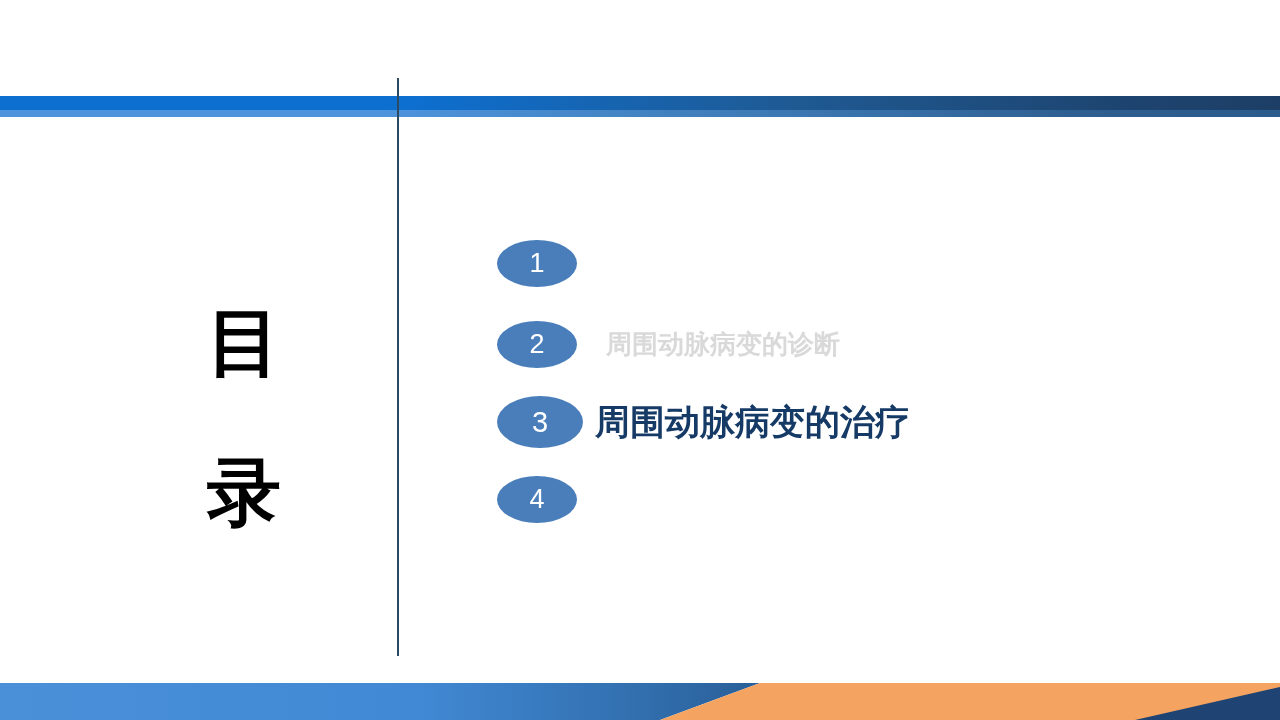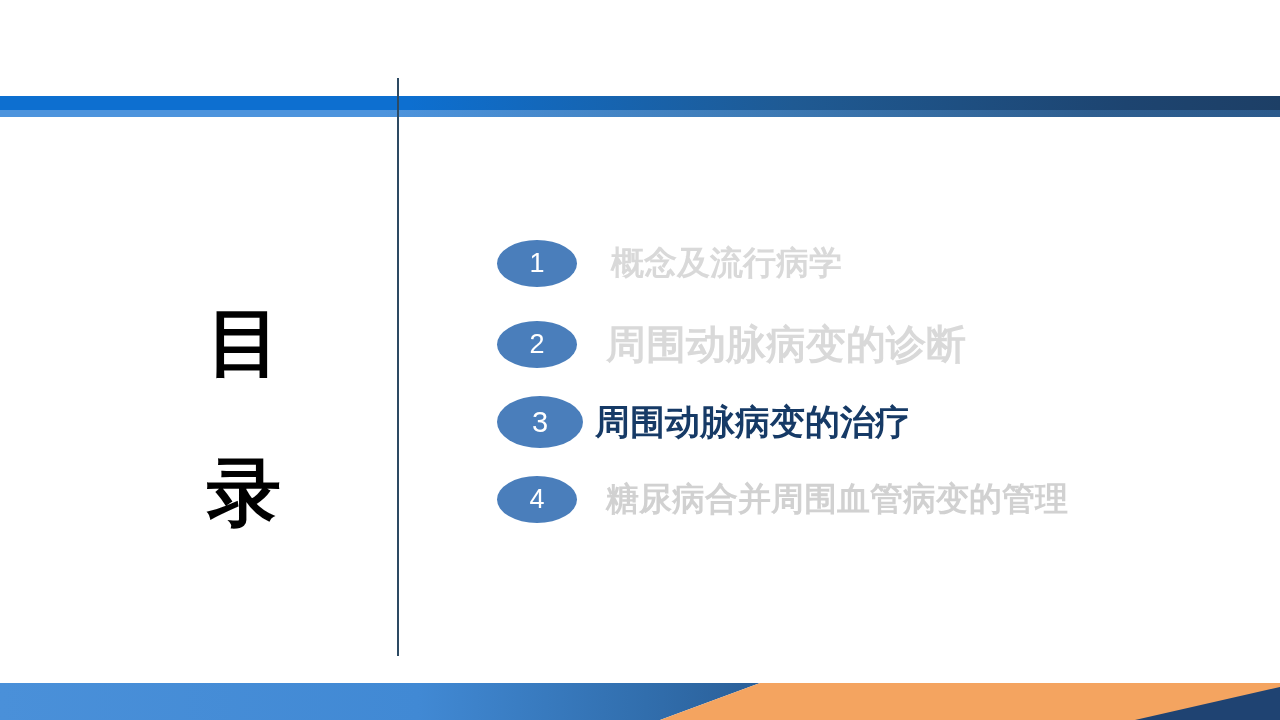--- a/index.html
+++ b/index.html
@@ -98,21 +98,21 @@
   .i1 .num-bubble { width: 80px; height: 47px; font-size: 27px; }
   .i2 .num-bubble { width: 80px; height: 47px; font-size: 27px; }
   .i3 .num-bubble { width: 86px; height: 52px; font-size: 29px; }
   .i4 .num-bubble { width: 80px; height: 47px; font-size: 27px; }
 
   .agenda-label {
     font-weight: bold;
     white-space: nowrap;
   }
   .i1 .agenda-label { margin-left: 34px; font-size: 33px; color: #d9d9d9; }
-  .i2 .agenda-label { margin-left: 29px; font-size: 40px; color: #d9d9d9; }
+  .i2 .agenda-label { margin-left: 29px; font-size: 26px; color: #d9d9d9; }
   .i3 .agenda-label { margin-left: 12px; font-size: 35px; color: #163a66; }
   .i4 .agenda-label { margin-left: 29px; font-size: 33px; color: #d1d1d1; }
 
   
   .bottom-deco {
     position: absolute;
     left: 0;
     top: 683px;
     width: 1280px;
     height: 37px;
@@ -133,42 +133,40 @@
     <span class="title-char">目</span>
     <span class="title-char">录</span>
   </div>
 
   <div class="agenda">
 
     <div class="agenda-item i1">
       <div class="num-bubble">
         <span>1</span>
       </div>
-      <div class="agenda-label">概念及流行病学</div>
     </div>
 
     <div class="agenda-item i2">
       <div class="num-bubble">
         <span>2</span>
       </div>
       <div class="agenda-label">周围动脉病变的诊断</div>
     </div>
 
     <div class="agenda-item i3">
       <div class="num-bubble">
         <span>3</span>
       </div>
       <div class="agenda-label">周围动脉病变的治疗</div>
     </div>
 
     <div class="agenda-item i4">
       <div class="num-bubble">
         <span>4</span>
       </div>
-      <div class="agenda-label">糖尿病合并周围血管病变的管理</div>
     </div>
 
   </div>
 
   <div class="bottom-deco">
     <svg width="1280" height="37" viewBox="0 0 1280 37" xmlns="http://www.w3.org/2000/svg">
       <defs>
         <linearGradient id="gradBlue" x1="0" y1="0" x2="1" y2="0">
           <stop offset="0%" stop-color="#4a90d9"></stop>
           <stop offset="55%" stop-color="#4189d4"></stop>

